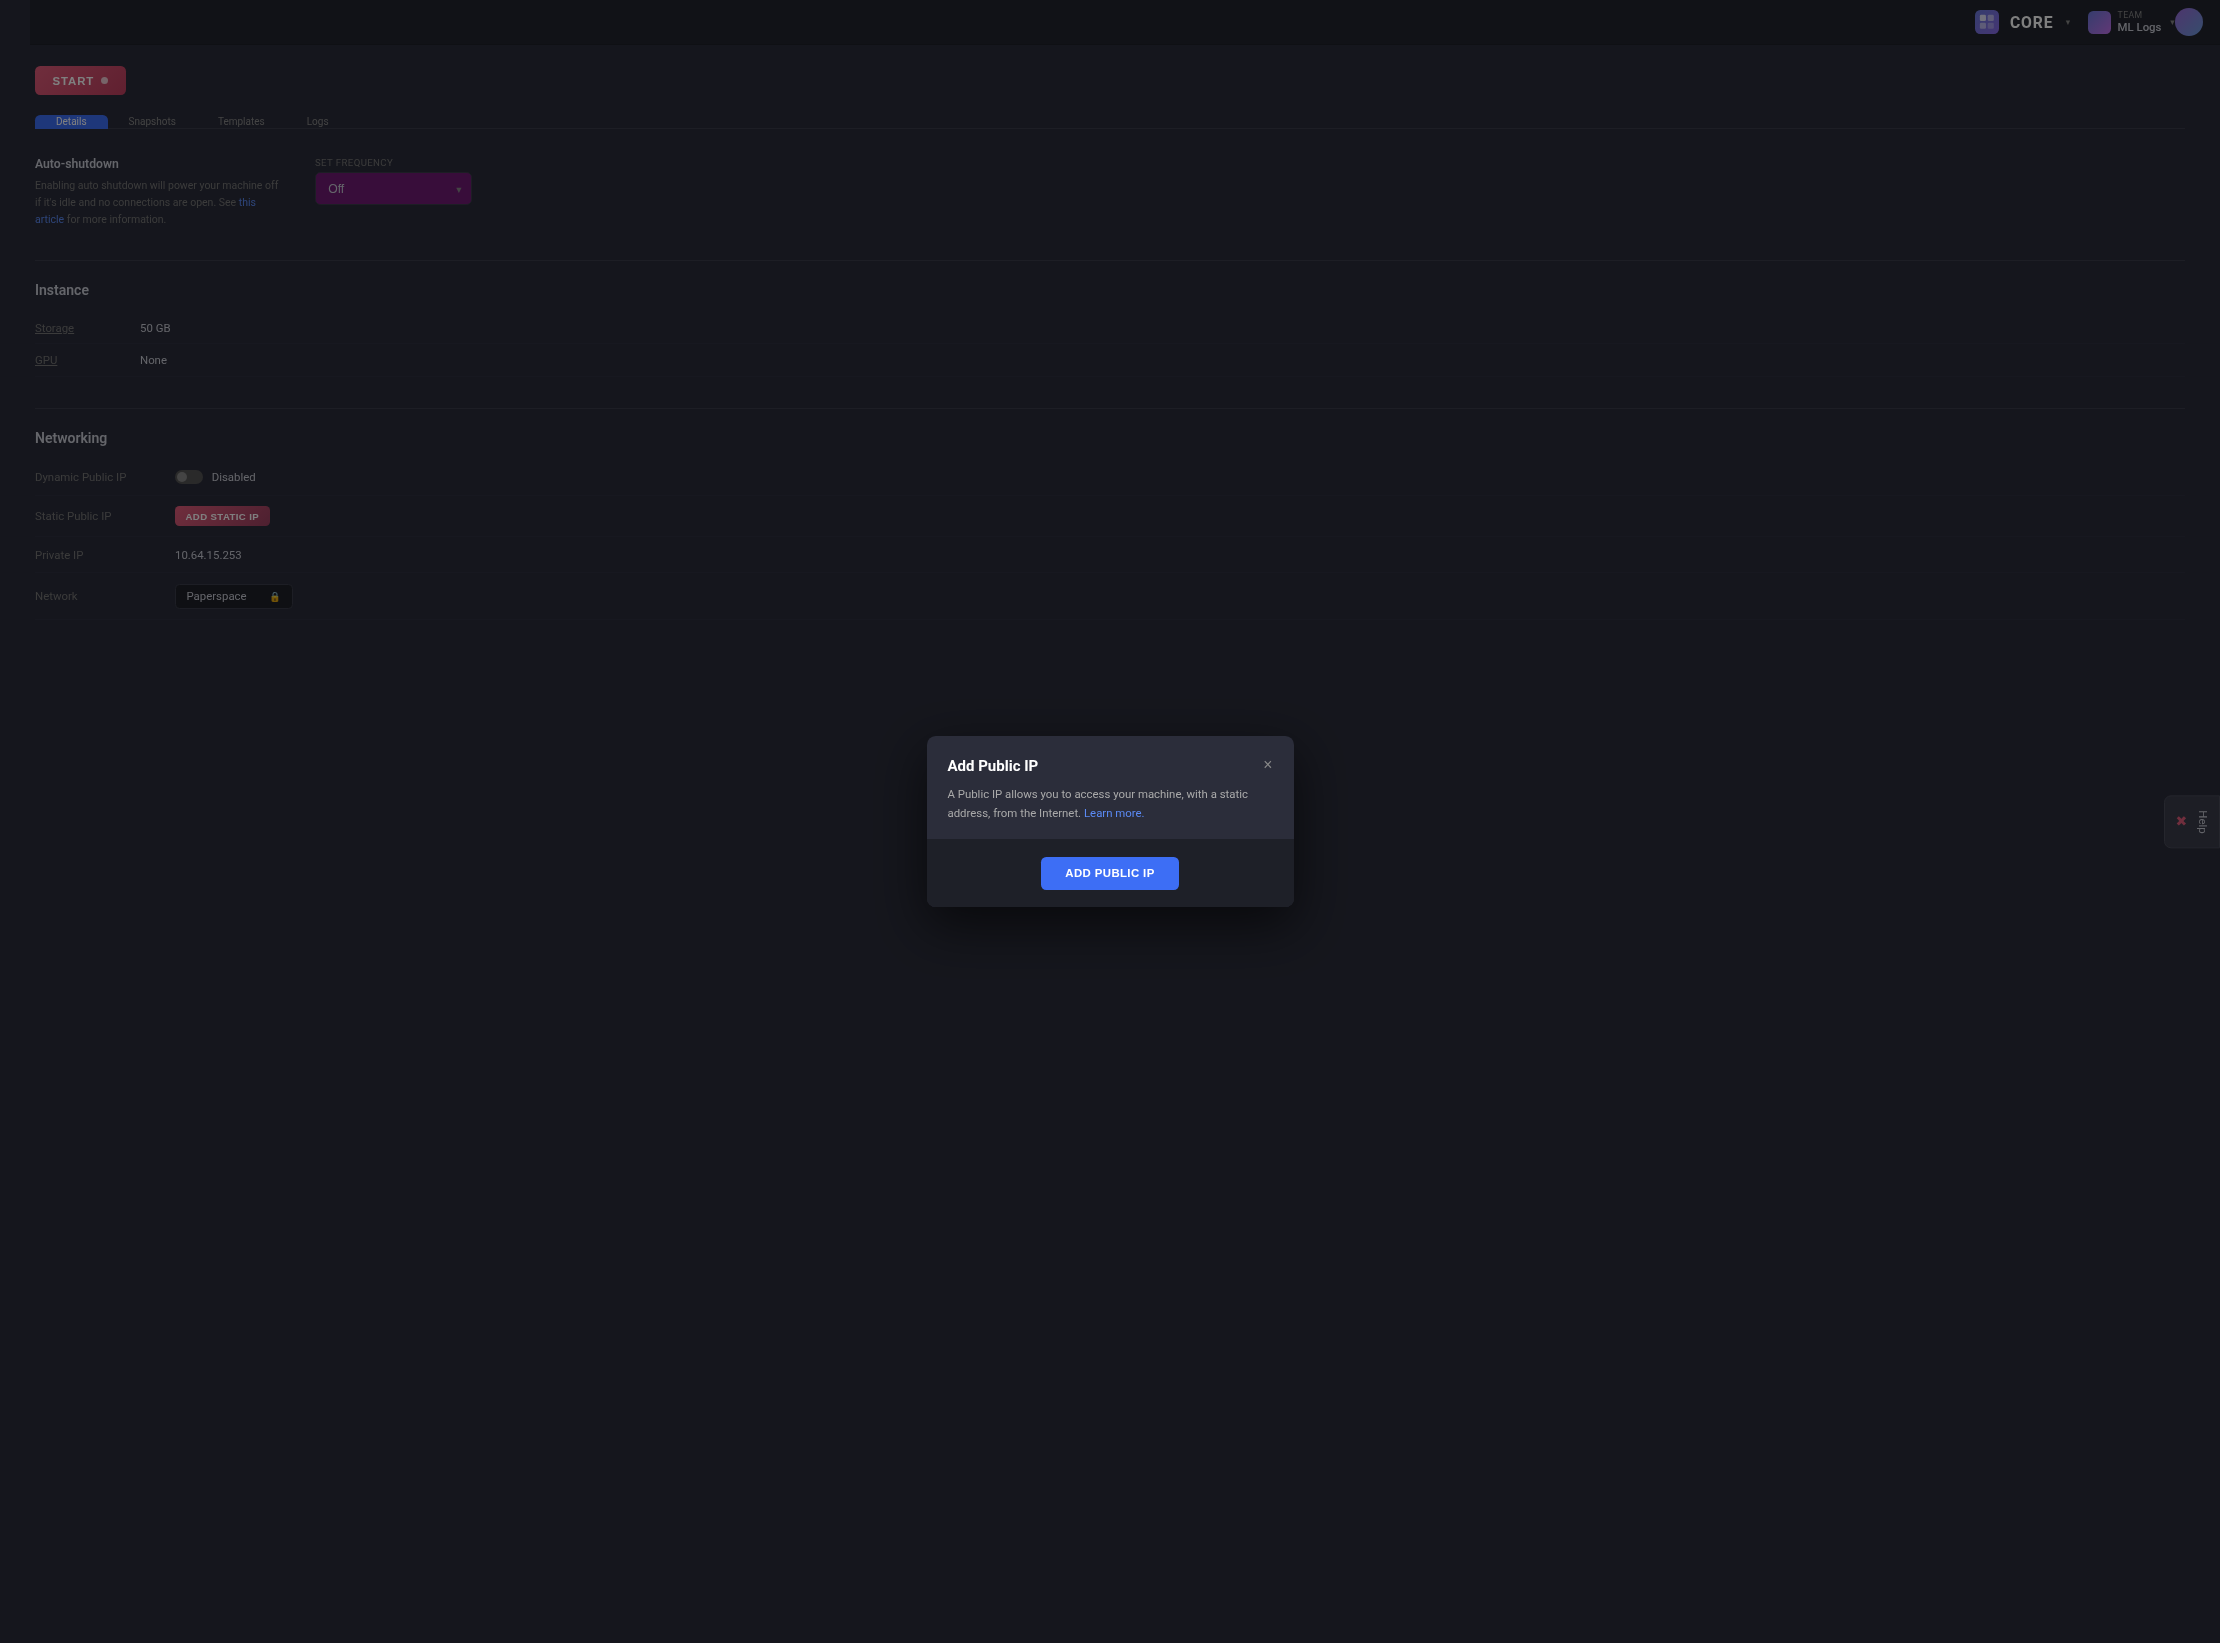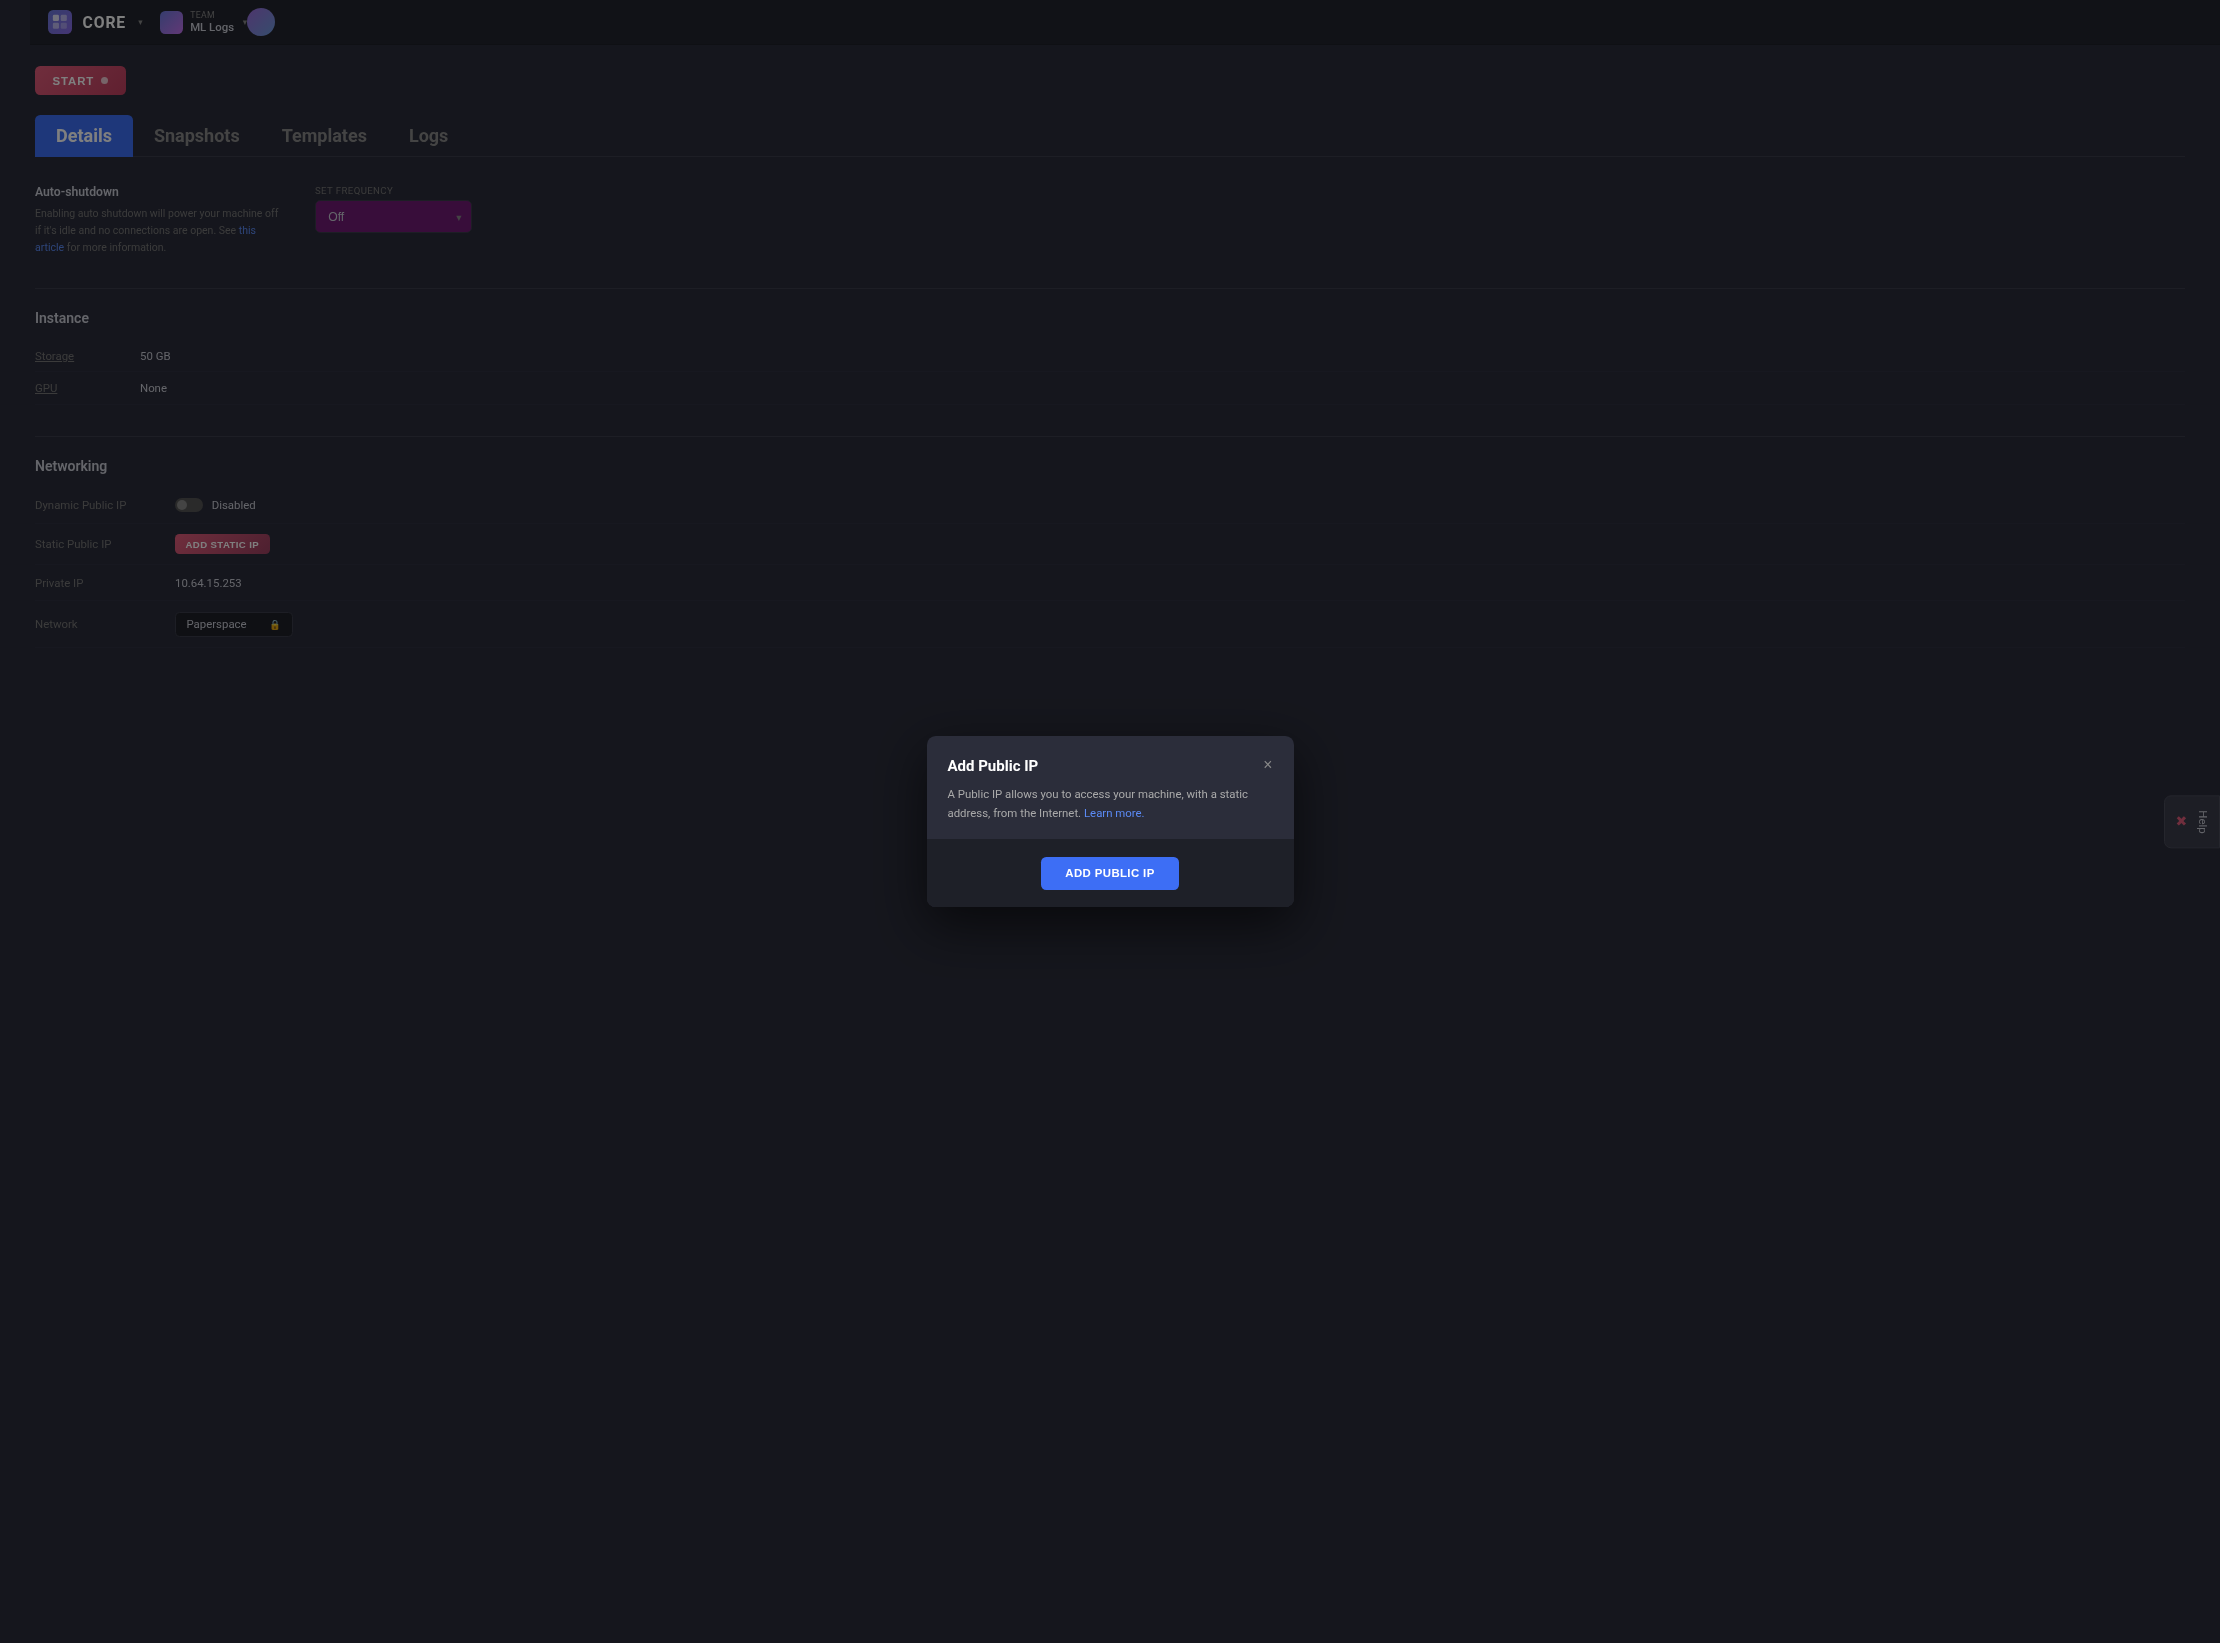--- a/index.html
+++ b/index.html
@@ -8,21 +8,21 @@
       color: #c8cad4;
       font-family: -apple-system, BlinkMacSystemFont, 'Segoe UI', Roboto, sans-serif;
       min-height: 100vh;
       font-size: 12.2px;
     }
 
     
     .header {
       display: flex;
       align-items: center;
-      justify-content: flex-start;
+      justify-content: flex-end;
       padding: 0 17.5px;
       height: 45px;
       background-color: #23252f;
       border-bottom: 0.9px solid #1e2028;
       margin-left: 30px;
     }
     .header-left {
       display: flex;
       align-items: center;
       gap: 10.5px;
@@ -118,27 +118,26 @@
     }
 
     
     .tabs {
       display: flex;
       gap: 0;
       border-bottom: 0.9px solid #3a3c4a;
       margin-bottom: 28px;
     }
     .tab {
-      padding: 10px 21px;
+      padding: 1px 21px;
       cursor: pointer;
       color: #888;
-      font-size: 18px;
+      font-size: 10px;
       border-bottom: 1.7px solid transparent;
       margin-bottom: -0.9px;
-      font-weight: bold;
     }
     .tab.active {
       color: #fff;
       background: #3d6ef5;
       border-radius: 5.2px 5.2px 0 0;
       border-bottom: 1.7px solid #3d6ef5;
     }
 
     
     .section {

